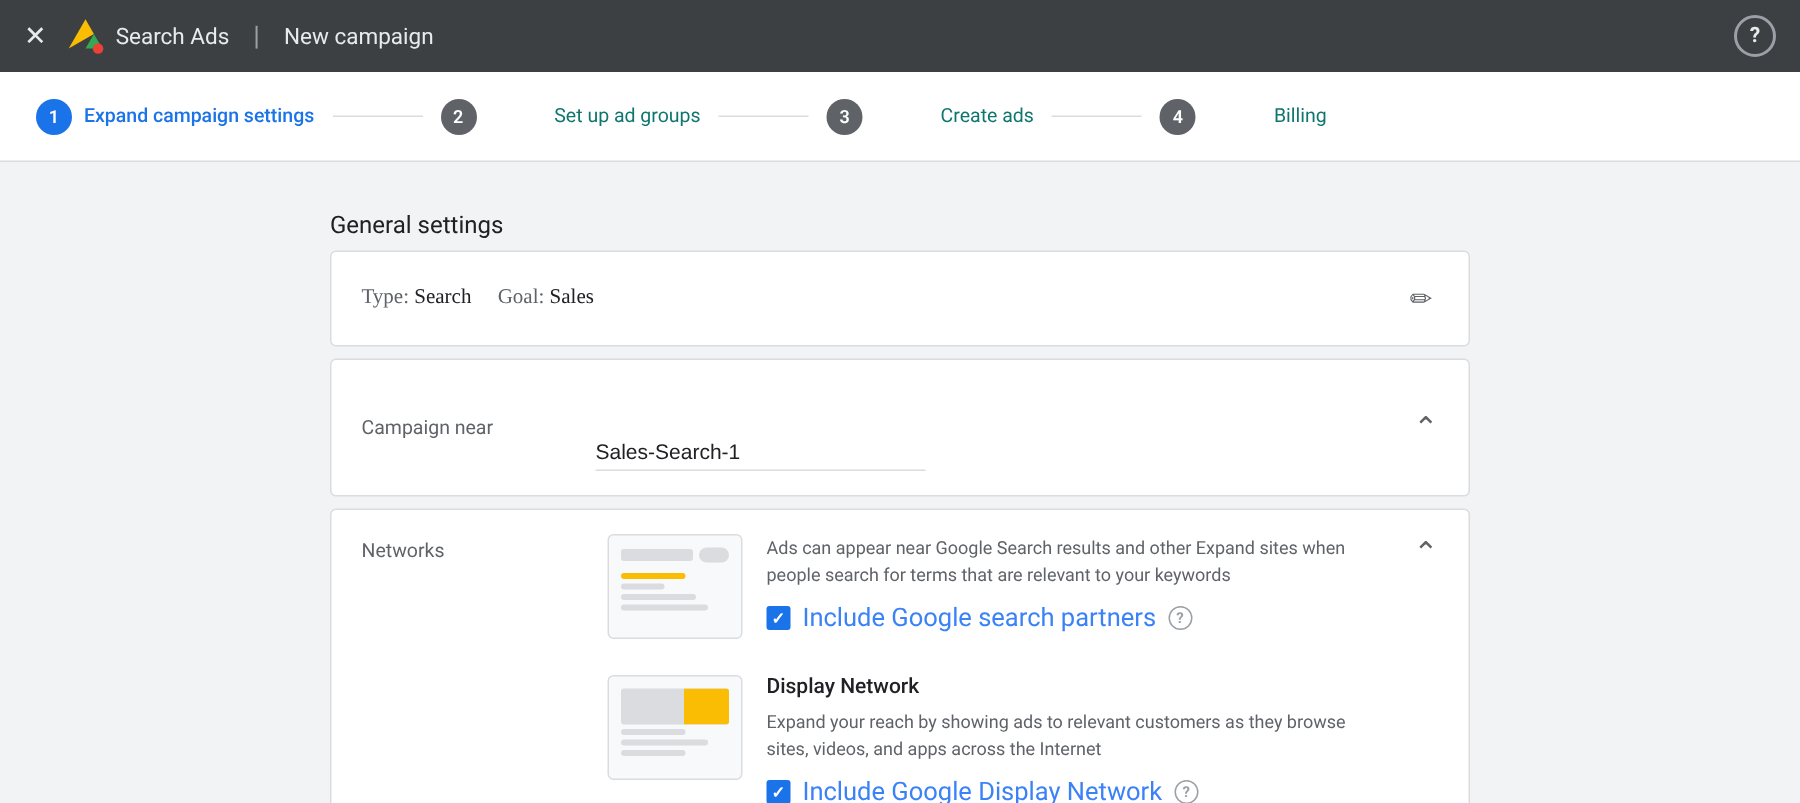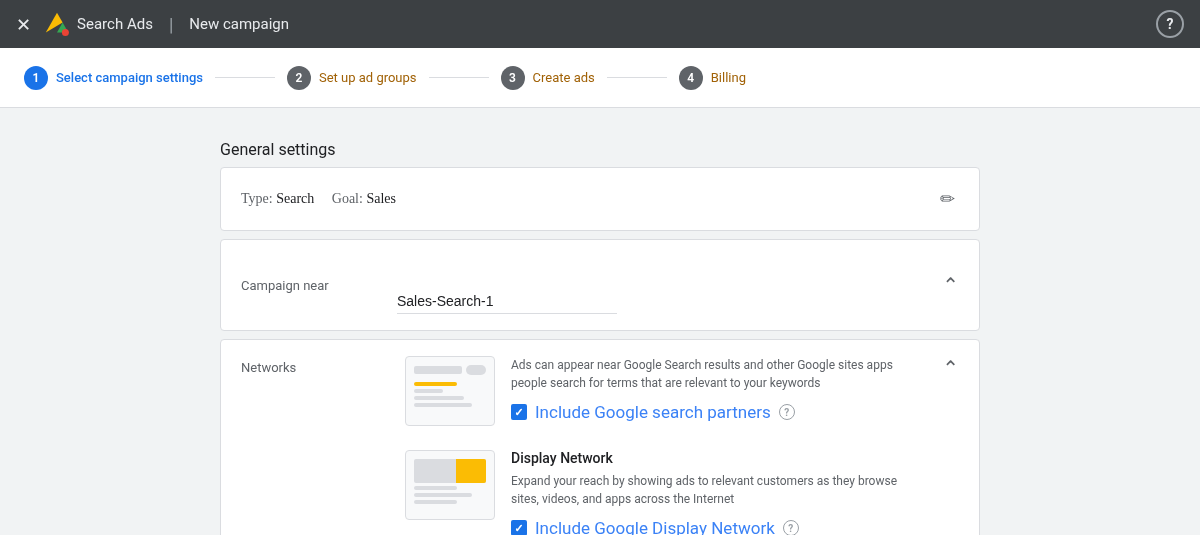--- a/index.html
+++ b/index.html
@@ -97,21 +97,22 @@
     }
     .step-label {
       font-size: 13px;
       white-space: nowrap;
     }
     .step-label.active {
       color: #1a73e8;
       font-weight: 500;
     }
     .step-label.inactive {
-      color: #a16207;
+      color: #0f766e;
+      margin-left: 44px;
     }
     .step-connector {
       height: 1px;
       width: 60px;
       background: #dadce0;
       margin: 0 12px;
     }
 
     
     .main-content {
@@ -392,21 +393,21 @@
 
   <span class="topbar-divider">|</span>
   <span class="topbar-campaign">New campaign</span>
 
   <div class="topbar-help">?</div>
 </div>
 
 <div class="steps-bar">
   <div class="step">
     <div class="step-circle active">1</div>
-    <span class="step-label active">Select campaign settings</span>
+    <span class="step-label active">Expand campaign settings</span>
   </div>
   <div class="step-connector"></div>
   <div class="step">
     <div class="step-circle inactive">2</div>
     <span class="step-label inactive">Set up ad groups</span>
   </div>
   <div class="step-connector"></div>
   <div class="step">
     <div class="step-circle inactive">3</div>
     <span class="step-label inactive">Create ads</span>
@@ -454,21 +455,21 @@
               <div class="search-illus-bar">
                 <div class="search-illus-bar-inner"></div>
                 <div class="search-illus-toggle"></div>
               </div>
               <div class="search-illus-line"></div>
               <div class="search-illus-line short"></div>
               <div class="search-illus-line med"></div>
               <div class="search-illus-line long"></div>
             </div>
             <div class="network-info">
-              <div class="network-desc">Ads can appear near Google Search results and other Google sites apps people search for terms that are relevant to your keywords</div>
+              <div class="network-desc">Ads can appear near Google Search results and other Expand sites when people search for terms that are relevant to your keywords</div>
               <div class="checkbox-row">
                 <div class="checkbox-blue"></div>
                 <span class="checkbox-label">Include Google search partners</span>
                 <div class="help-icon">?</div>
               </div>
             </div>
           </div>
 
           <div class="network-section">
             <div class="network-illustration display-illus">

